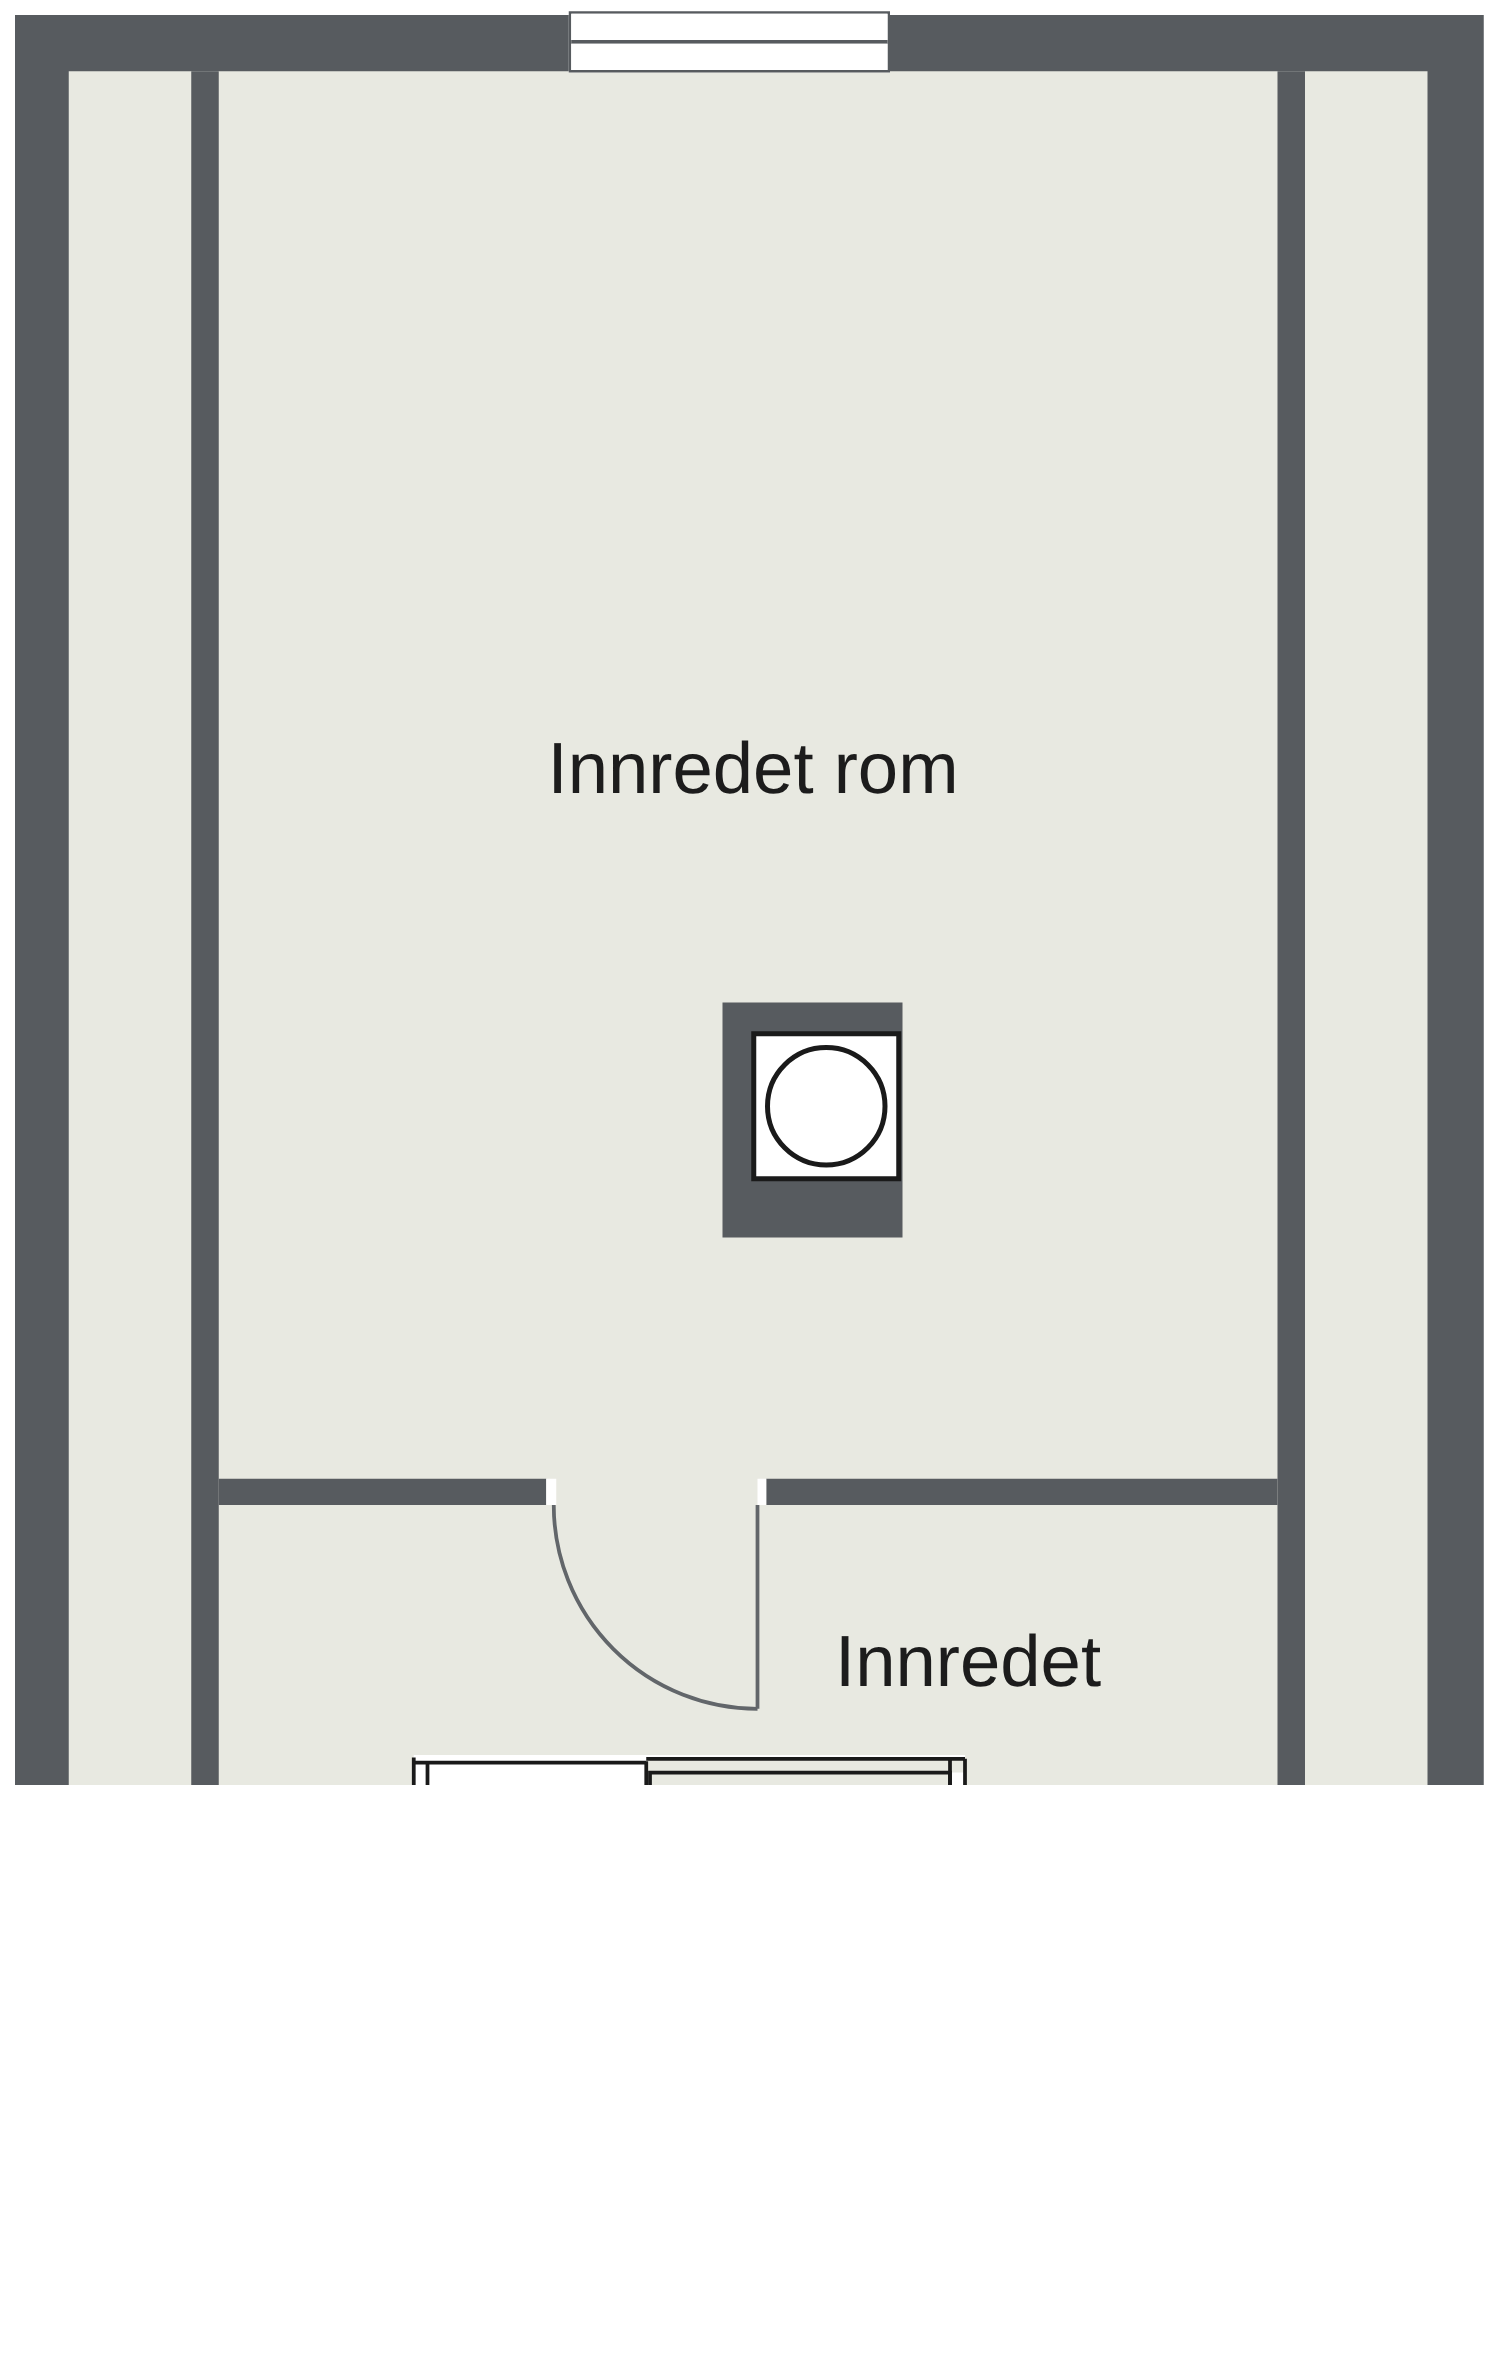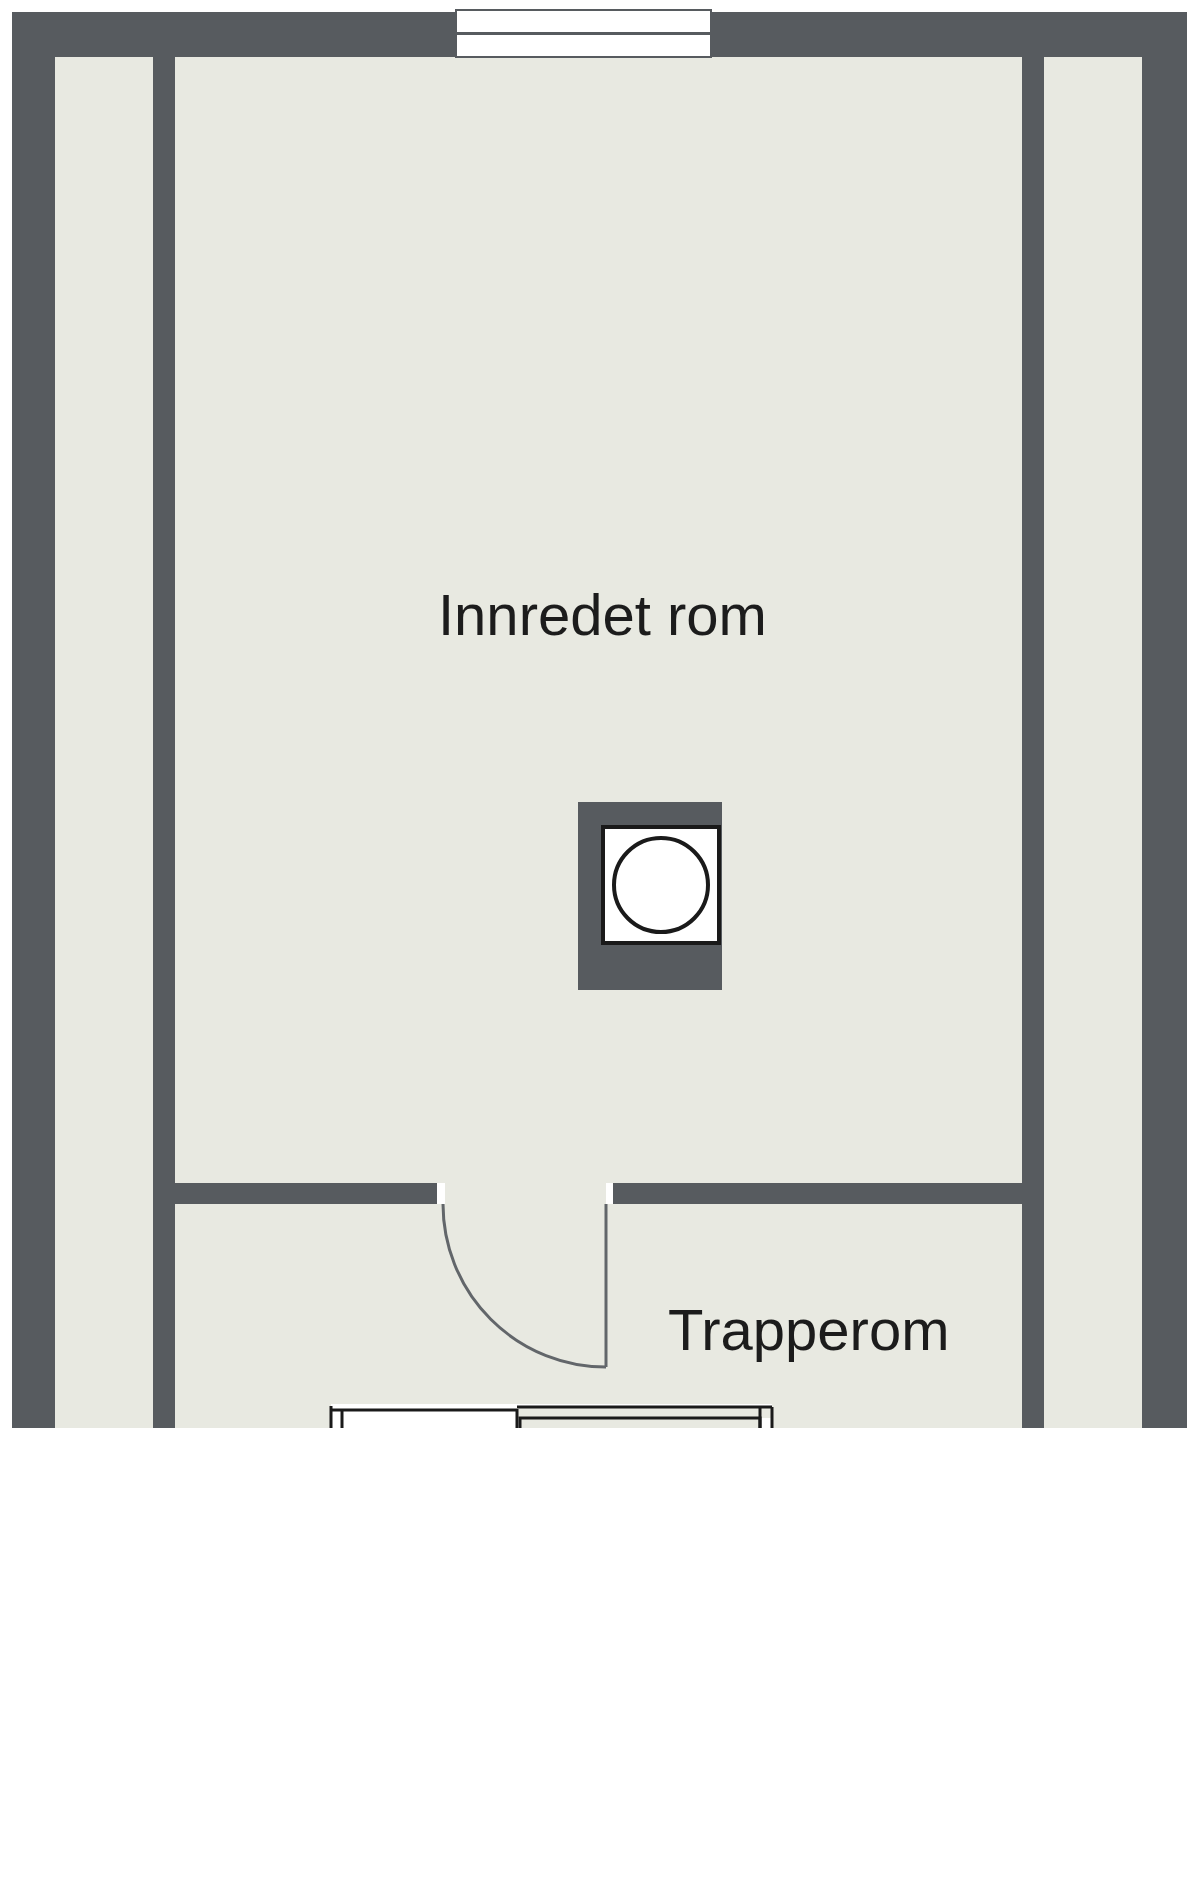--- a/index.html
+++ b/index.html
@@ -128,15 +128,15 @@
         M330,1410 H517
         M517,1407 H772
         M517,1409 V1462"></path>
 
       <path class="walkline" d="M425,1477 V1626 A124,124 0 0 0 673,1626 V1483"></path>
       <path class="walkline" d="M412,1492 L425,1477 L438,1492"></path>
     </g>
   </svg>
 
   <div class="room-label label-innredet">Innredet rom</div>
-  <div class="room-label label-trapperom">Trapperom</div>
+  <div class="room-label label-trapperom">Innredet</div>
 
 </div>
 
 </body></html>

